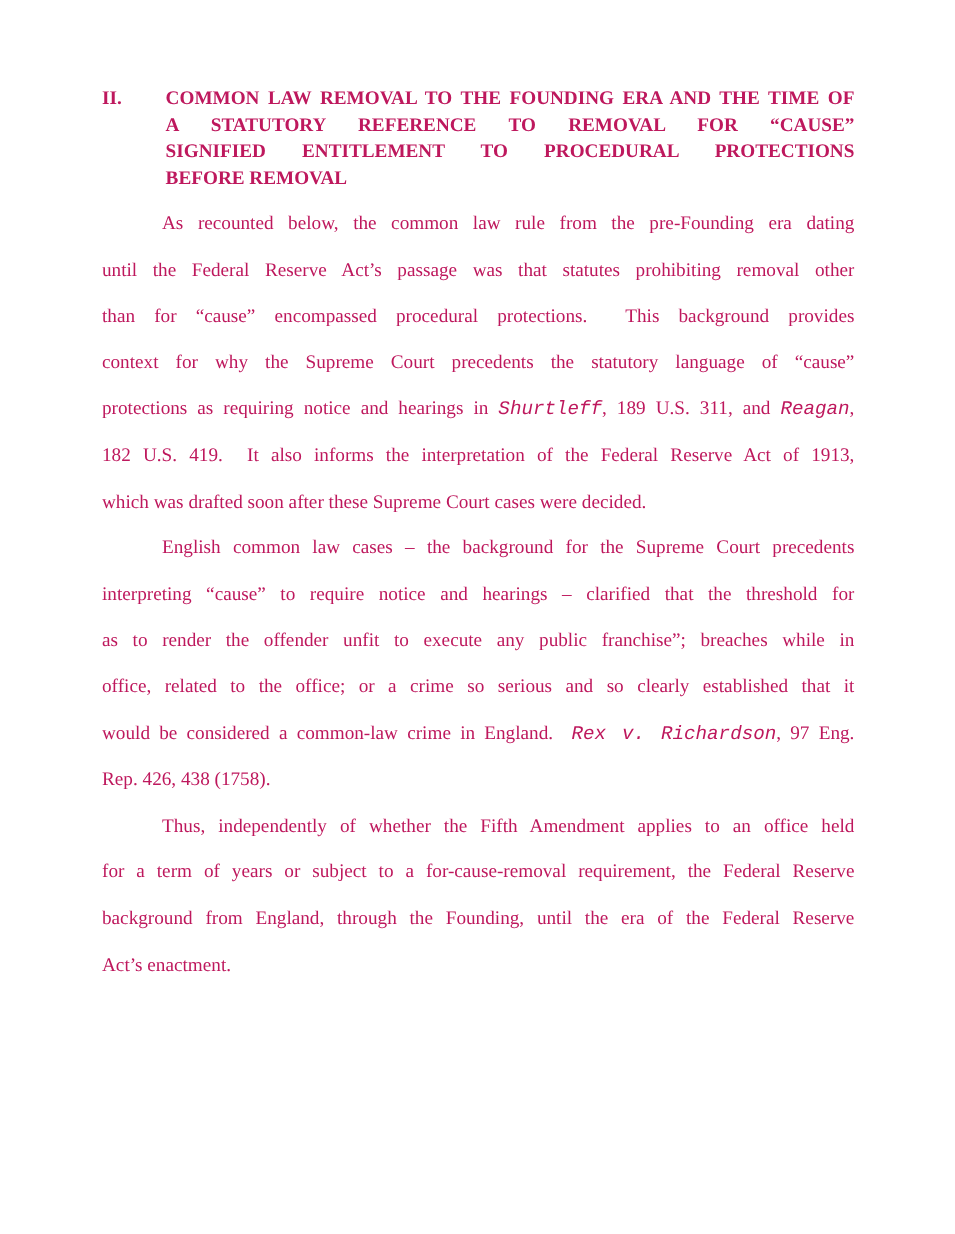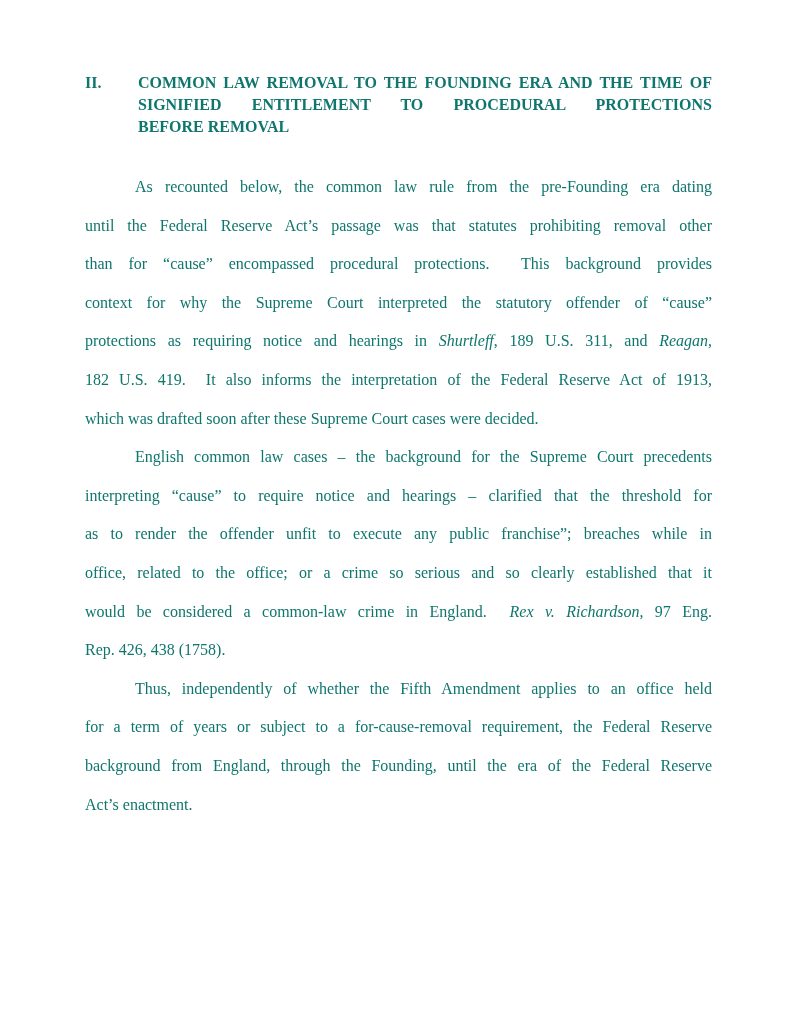--- a/index.html
+++ b/index.html
@@ -5,21 +5,21 @@
   html, body {
     margin: 0;
     padding: 0;
     background: #ffffff;
   }
   .page {
     position: relative;
     width: 796px;
     height: 881px;
     background: #ffffff;
-    color: #0f766e;
+    color: #be185d;
     font-family: "Liberation Serif", "DejaVu Serif", serif;
     overflow: hidden;
   }
   .content {
     position: absolute;
     left: 85px;
     width: 627px;
   }
   .heading {
     top: 72px;
@@ -51,49 +51,51 @@
   }
   .bline.just {
     text-align: justify;
     text-align-last: justify;
   }
   .bline.indent {
     text-indent: 50px;
   }
   .italic {
     font-style: italic;
+    font-family: Liberation Mono, monospace;
   }
   .page-number {
     position: absolute;
     left: 0;
     right: 0;
     top: 966px;
     text-align: left;
     font-size: 16px;
   }
 </style>
 </head>
 <body>
 
 <div class="page">
 
   <div class="content heading">
     <div class="heading-number">II.</div>
     <div class="heading-lines" id="heading-lines">
         <div class="hline just">COMMON LAW REMOVAL TO THE FOUNDING ERA AND THE TIME OF</div>
+        <div class="hline just">A STATUTORY REFERENCE TO REMOVAL FOR “CAUSE”</div>
         <div class="hline just">SIGNIFIED ENTITLEMENT TO PROCEDURAL PROTECTIONS</div>
         <div class="hline">BEFORE REMOVAL</div>
       </div>
   </div>
 
   <div class="content body-text" id="body-text">
       <div class="bline just indent"><span>As recounted below, the common law rule from the pre-Founding era dating</span></div>
       <div class="bline just"><span>until the Federal Reserve Act’s passage was that statutes prohibiting removal other</span></div>
       <div class="bline just"><span>than for “cause” encompassed procedural protections.&nbsp; This background provides</span></div>
-      <div class="bline just"><span>context for why the Supreme Court interpreted the statutory offender of “cause”</span></div>
+      <div class="bline just"><span>context for why the Supreme Court precedents the statutory language of “cause”</span></div>
       <div class="bline just"><span>protections as requiring notice and hearings in </span><span class="italic">Shurtleff</span><span>, 189 U.S. 311, and </span><span class="italic">Reagan</span><span>,</span></div>
       <div class="bline just"><span>182 U.S. 419.&nbsp; It also informs the interpretation of the Federal Reserve Act of 1913,</span></div>
       <div class="bline"><span>which was drafted soon after these Supreme Court cases were decided.</span></div>
       <div class="bline just indent"><span>English common law cases – the background for the Supreme Court precedents</span></div>
       <div class="bline just"><span>interpreting “cause” to require notice and hearings – clarified that the threshold for</span></div>
       <div class="bline just"><span>as to render the offender unfit to execute any public franchise”; breaches while in</span></div>
       <div class="bline just"><span>office, related to the office; or a crime so serious and so clearly established that it</span></div>
       <div class="bline just"><span>would be considered a common-law crime in England.&nbsp; </span><span class="italic">Rex v. Richardson</span><span>, 97 Eng.</span></div>
       <div class="bline"><span>Rep. 426, 438 (1758).</span></div>
       <div class="bline just indent"><span>Thus, independently of whether the Fifth Amendment applies to an office held</span></div>

